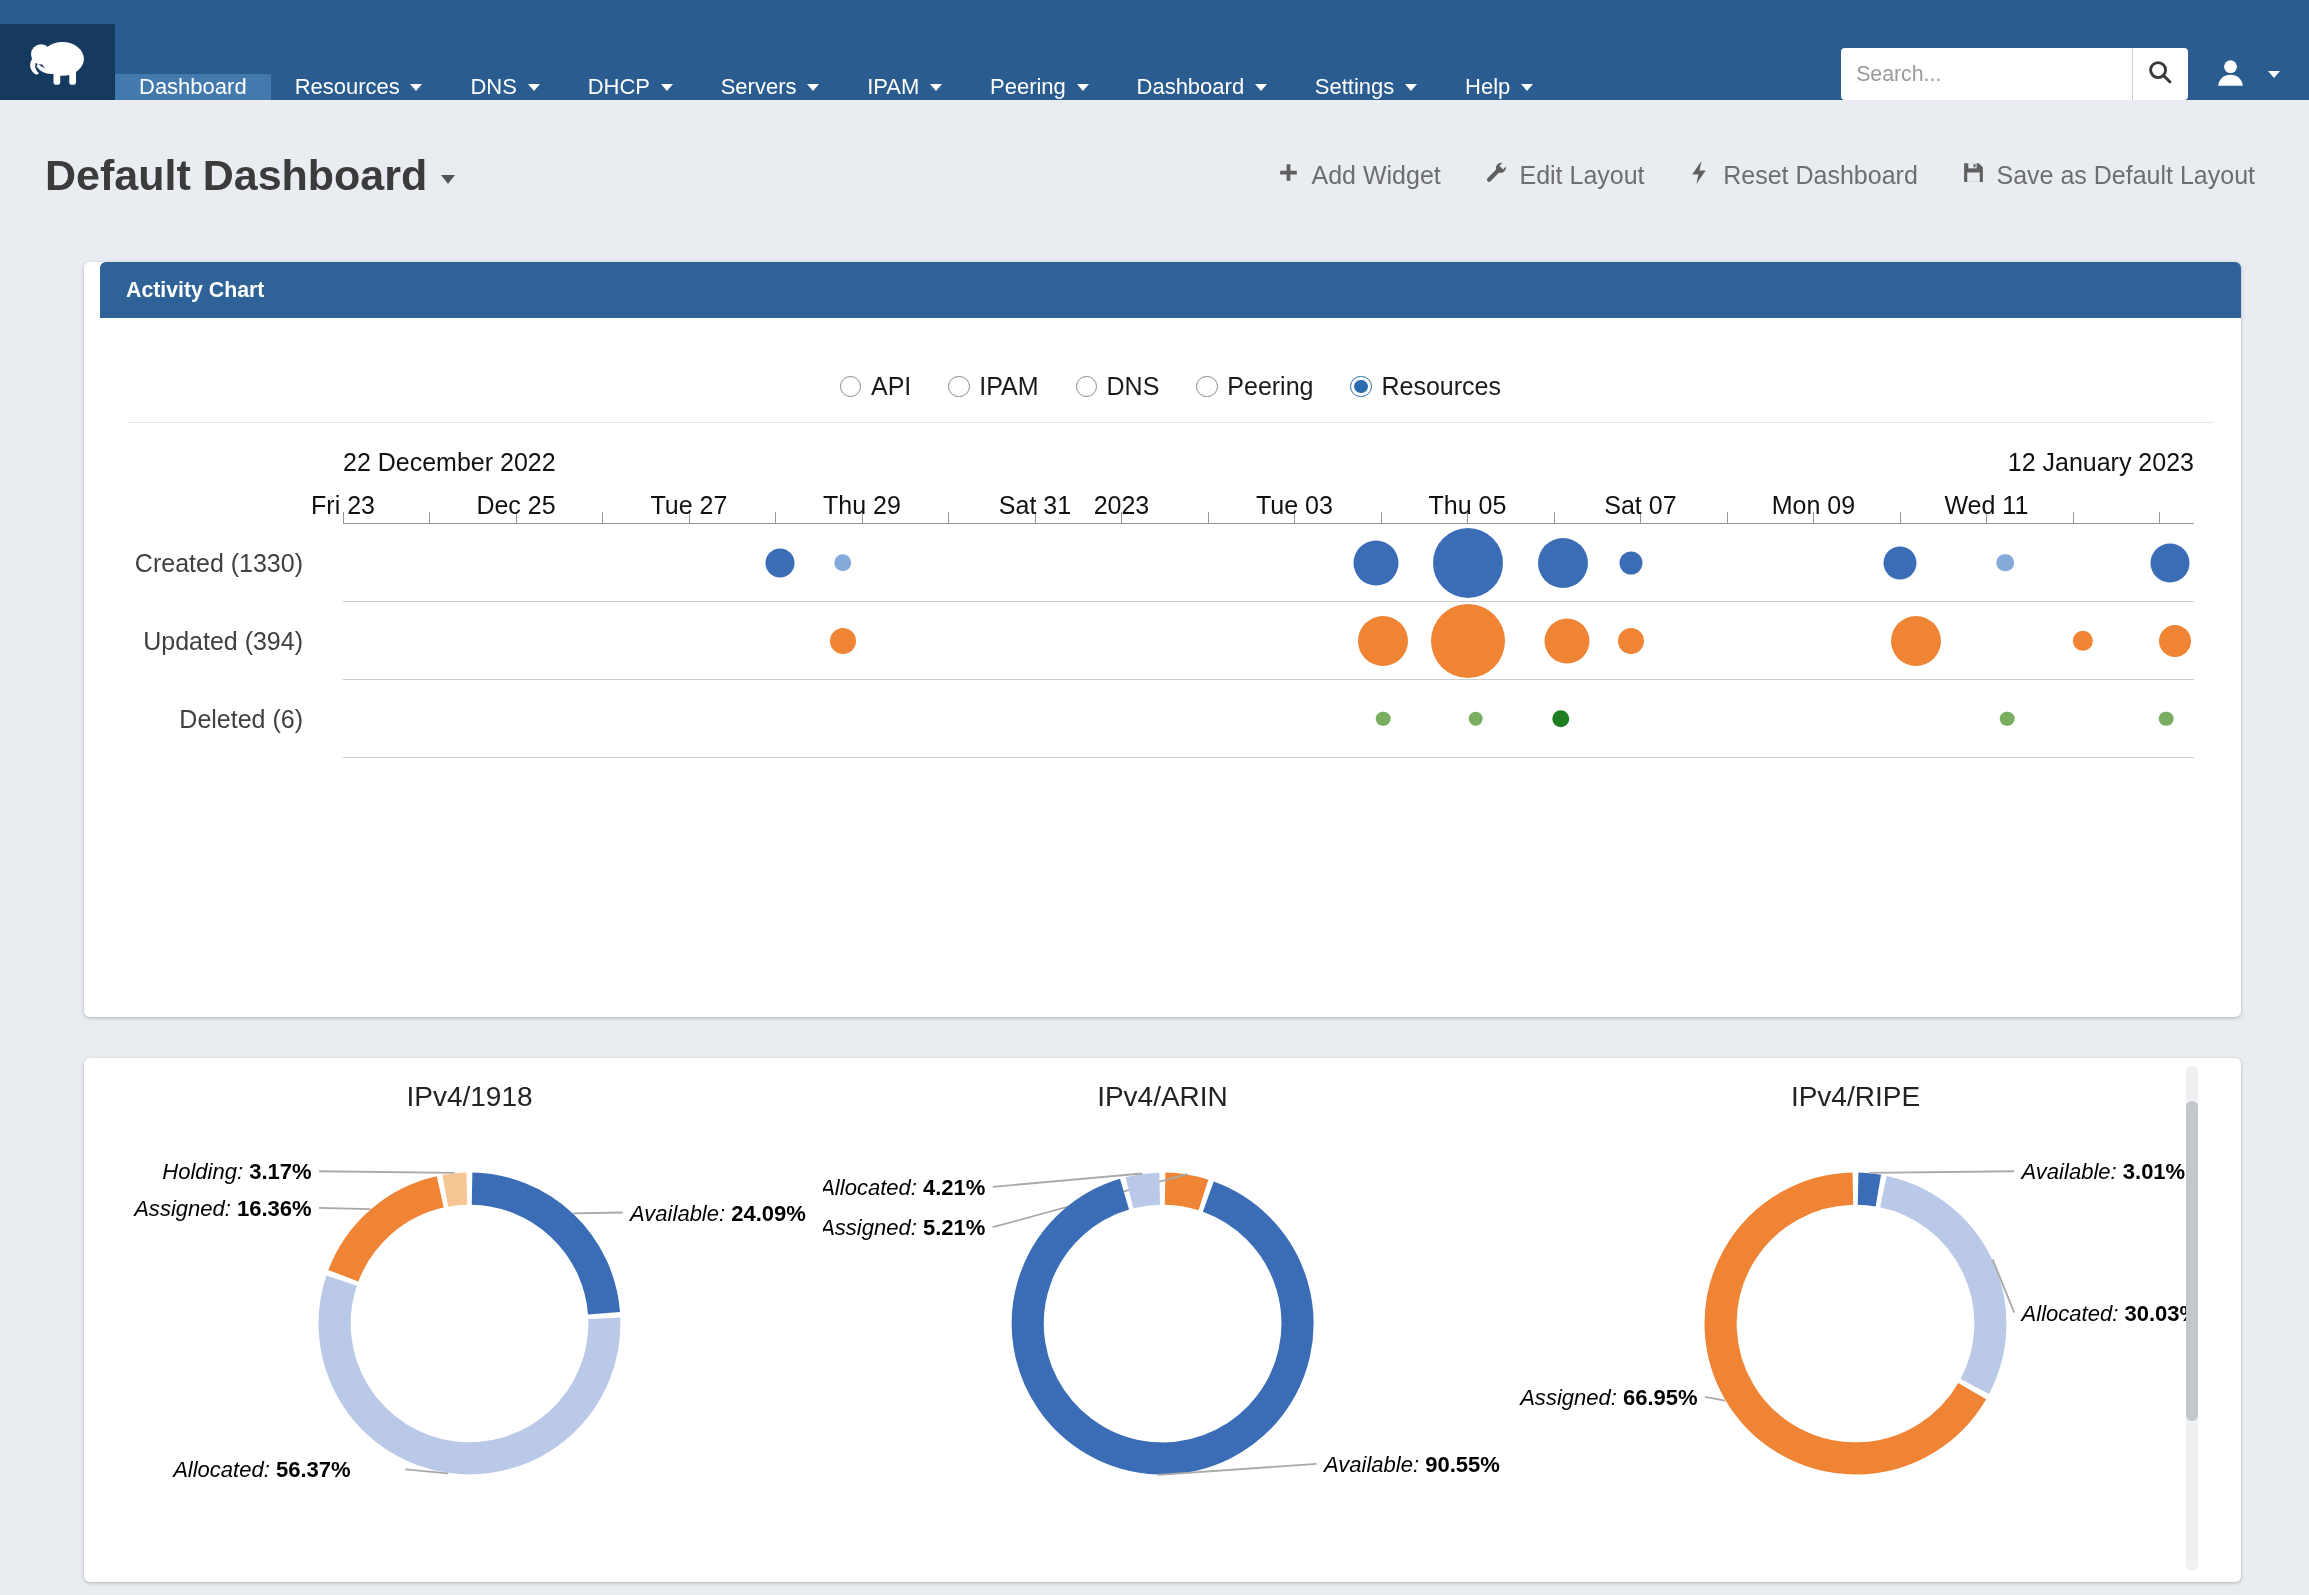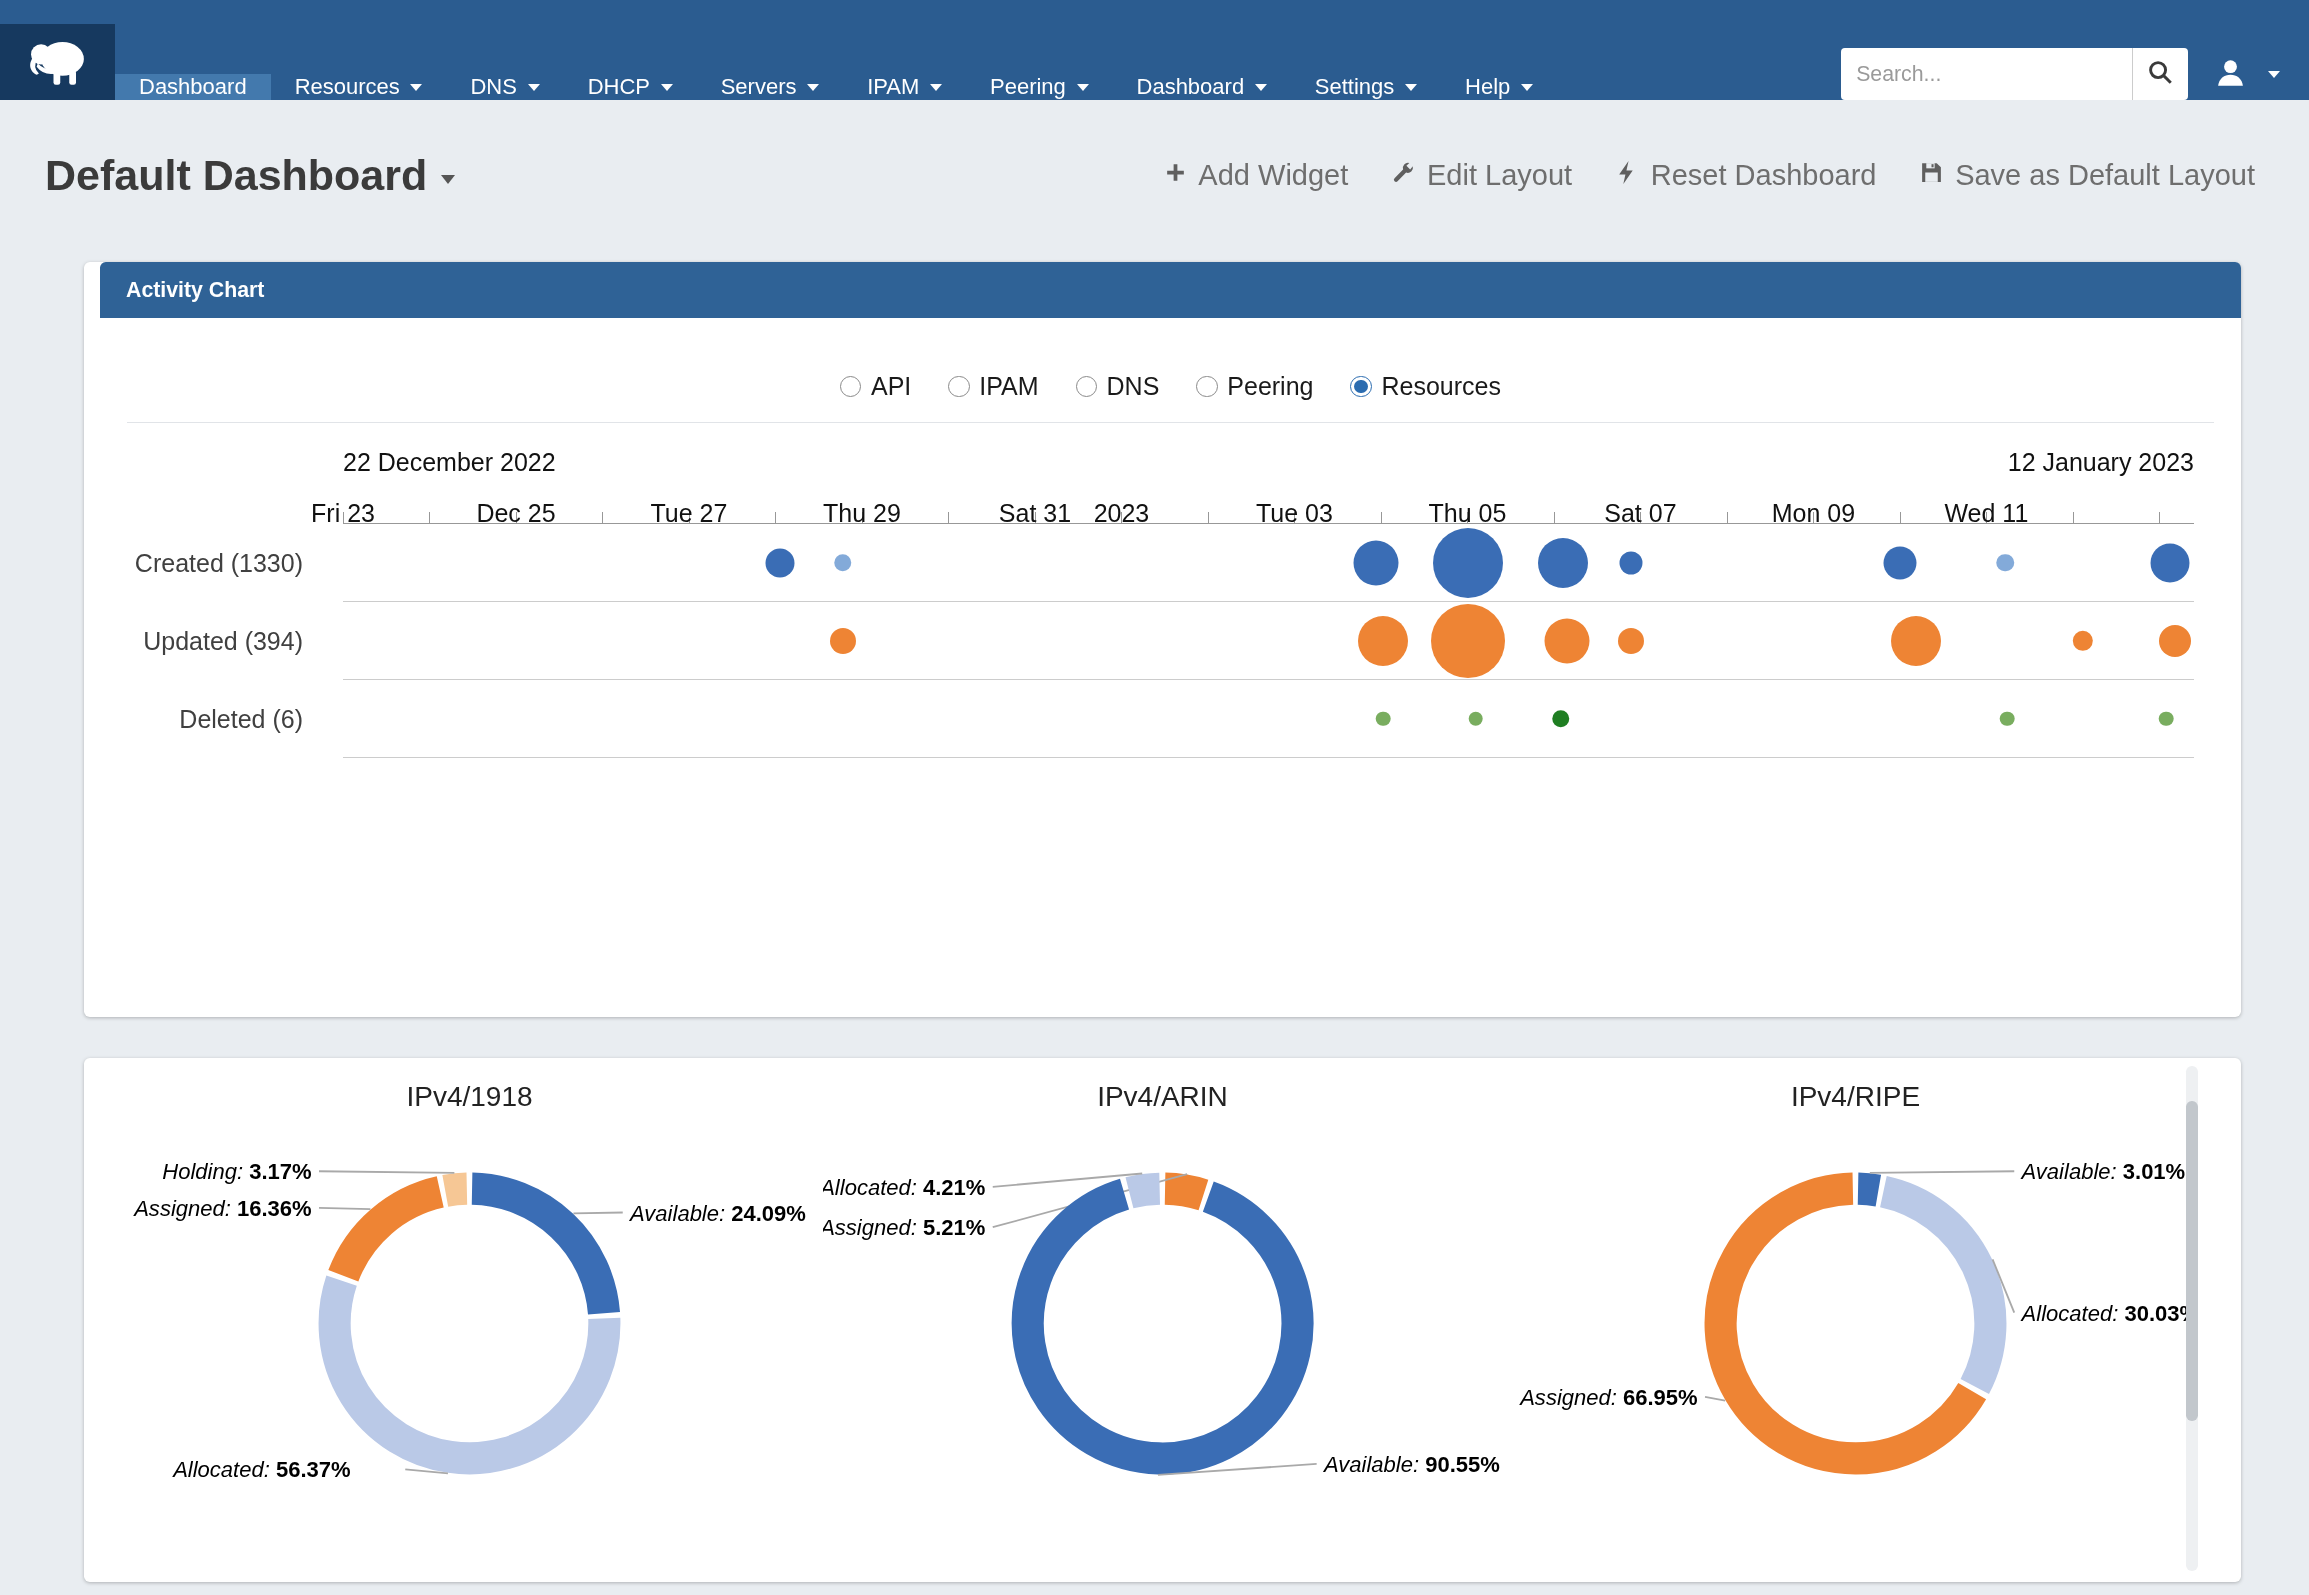--- a/index.html
+++ b/index.html
@@ -23,38 +23,38 @@
   .search-input::placeholder { color:#9a9a9a; }
   .search-btn { width:56px; height:52px; background:#fff; border:none; border-left:1px solid #ccc; border-radius:0 3.9px 3.9px 0; display:flex; align-items:center; justify-content:center; cursor:pointer; }
   .user-menu { display:flex; align-items:center; gap:9.7px; cursor:pointer; }
 
   
   .page-header { display:flex; align-items:center; padding:50px 54px 0 45px; margin-bottom:62px; }
   .page-title-wrap { display:flex; align-items:center; gap:13.6px;justify-content:space-between; }
   .page-title { font-size:43px; font-weight:bold; color:#3b3b3b; line-height:50px; }
   .title-caret { width:0; height:0; border-left:7.8px solid transparent; border-right:7.8px solid transparent; border-top:9.7px solid #555; margin-top:9.7px; cursor:pointer; }
   .header-actions { margin-left:auto; display:flex; gap:43px; }
-  .action-btn { display:flex; align-items:center; gap:10.7px; font-size:29px; color:#6e6e6e; cursor:pointer; white-space:nowrap; }
+  .action-btn { display:flex; align-items:center; gap:10.7px; font-size:25px; color:#6e6e6e; cursor:pointer; white-space:nowrap; }
 
   
   .panel { margin:0 68px 41px 84px; background:#fff; border-radius:5.8px; box-shadow:0 1px 3.9px rgba(0,0,0,.25);padding-left:16px; }
   .panel-header { background:#2f6296; color:#fff; font-weight:bold; font-size:21.3px; height:56px; display:flex; align-items:center; padding:0 26px; border-radius:5.8px 5.8px 0 0; }
 
   
   .activity-body { height:699px; position:relative; border-radius:0 0 5.8px 5.8px; }
   .filter-row { display:flex; justify-content:center; gap:37px; padding-top:54px; }
   .filter-option { display:flex; align-items:center; gap:9.7px; font-size:25px; color:#1a1a1a; cursor:pointer; }
   .radio { width:21.3px; height:21.3px; border:1.9px solid #8a8a8a; border-radius:50%; position:relative; flex:none; }
   .radio.selected { border-color:#2b6cb0; }
   .radio.selected::after { content:""; position:absolute; inset:2.9px; background:#2b6cb0; border-radius:50%; }
   .divider { border-top:1px solid #e1e4e8; margin:21.3px 27px 0 27px; }
 
   .t-range { display:flex; justify-content:space-between; margin:25px 47px 0 243px; font-size:25px; color:#111; }
   .t-axis { position:relative; margin:5.8px 47px 0 243px; height:41px; border-bottom:1px solid #989898; }
-  .tick-label { position:absolute; top:16px; transform:translateX(-50%); font-size:25px; color:#111; white-space:nowrap; }
+  .tick-label { position:absolute; top:8px; transform:translateX(-50%); font-size:25px; color:#111; white-space:nowrap; }
   .tick-mark { position:absolute; bottom:0; width:1px; height:10.7px; background:#989898; }
   .t-row { display:flex; height:78px; }
   .t-row-label { width:243px; flex:none; padding-right:40px; display:flex; align-items:center; justify-content:flex-end; font-size:25px; color:#404040; }
   .t-row-chart { flex:1; margin-right:47px; border-bottom:1px solid #ccc; position:relative; }
   .bubble { position:absolute; top:50%; transform:translate(-50%,-50%); border-radius:50%; }
 
   
   .ip-body { position:relative; height:524px; padding-top:23px; border-radius:0 0 5.8px 5.8px; }
   .donut-row { display:flex; padding:0 39px 0 23px; }
   .donut-cell { flex:1; text-align:center; position:relative; }

